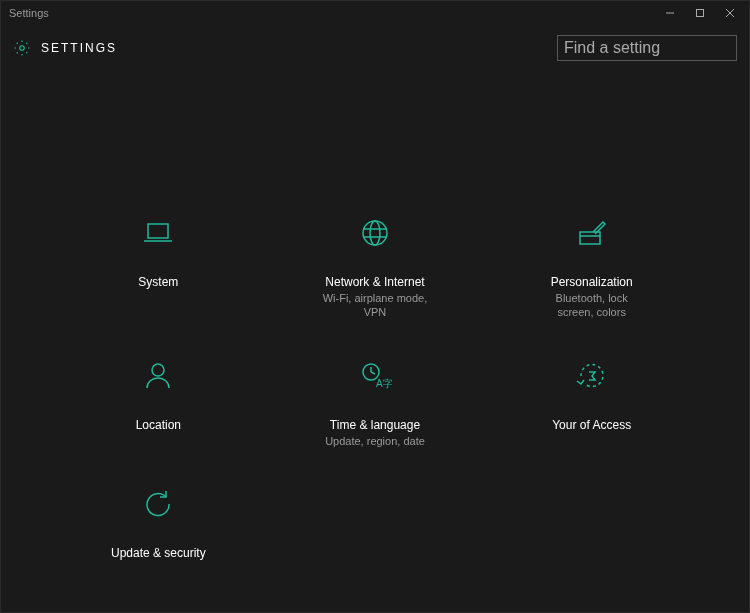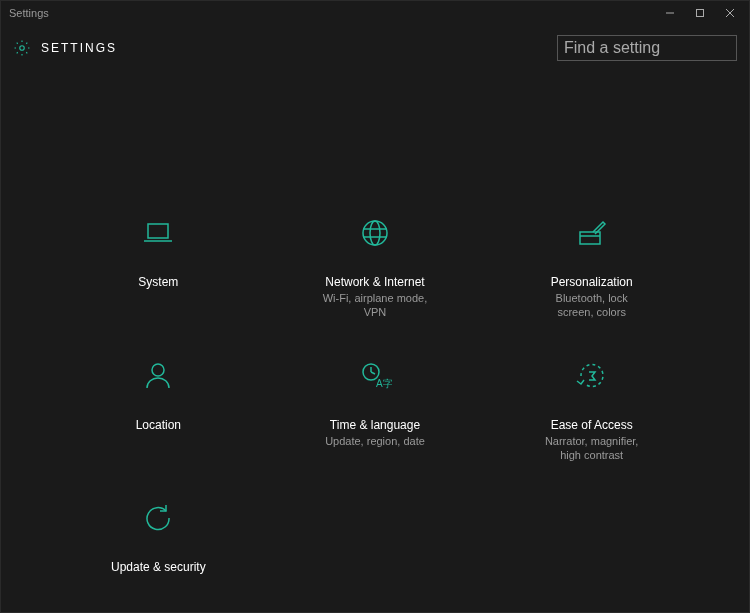--- a/index.html
+++ b/index.html
@@ -196,22 +196,21 @@
   </div>
 
   <div class="tile">
     <span class="tile-icon">
       <svg viewBox="0 0 34 34">
           <path d="M6 17a11 11 0 1 1 4 8" stroke-dasharray="3 3"></path>
           <polyline points="9 21 6 25 2 22"></polyline>
           <polyline points="14 13 20 13 17 17 20 21 14 21"></polyline>
         </svg>
     </span>
-    <div class="tile-title">Ease of Access</div>
-    <div class="tile-desc">Narrator, magnifier, high contrast</div>
+    <div class="tile-title">Your of Access</div>
   </div>
 
 
   <div class="tile">
     <span class="tile-icon">
       <svg viewBox="0 0 34 34">
           <path d="M28 17a11 11 0 1 1-3-7"></path>
           <polyline points="25 4 25 10 19 10"></polyline>
         </svg>
     </span>

